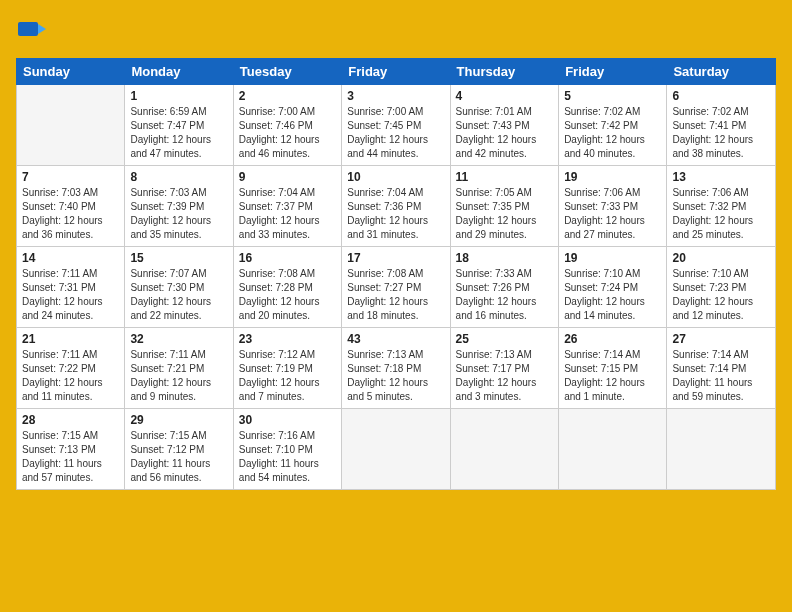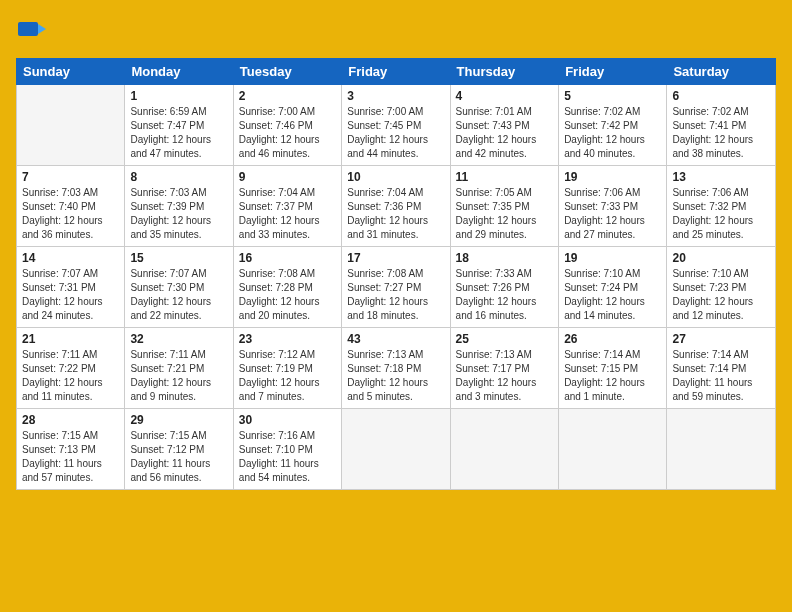--- a/index.html
+++ b/index.html
@@ -213,21 +213,21 @@
             <span class="day-number">13</span>
             <div class="day-info">Sunrise: 7:06 AM
 Sunset: 7:32 PM
 Daylight: 12 hours
 and 25 minutes.</div>
           </td>
         </tr>
         <tr>
           <td>
             <span class="day-number">14</span>
-            <div class="day-info">Sunrise: 7:07 AM
+            <div class="day-info">Sunrise: 7:11 AM
 Sunset: 7:31 PM
 Daylight: 12 hours
 and 24 minutes.</div>
           </td>
           <td>
             <span class="day-number">15</span>
             <div class="day-info">Sunrise: 7:07 AM
 Sunset: 7:30 PM
 Daylight: 12 hours
 and 22 minutes.</div>

